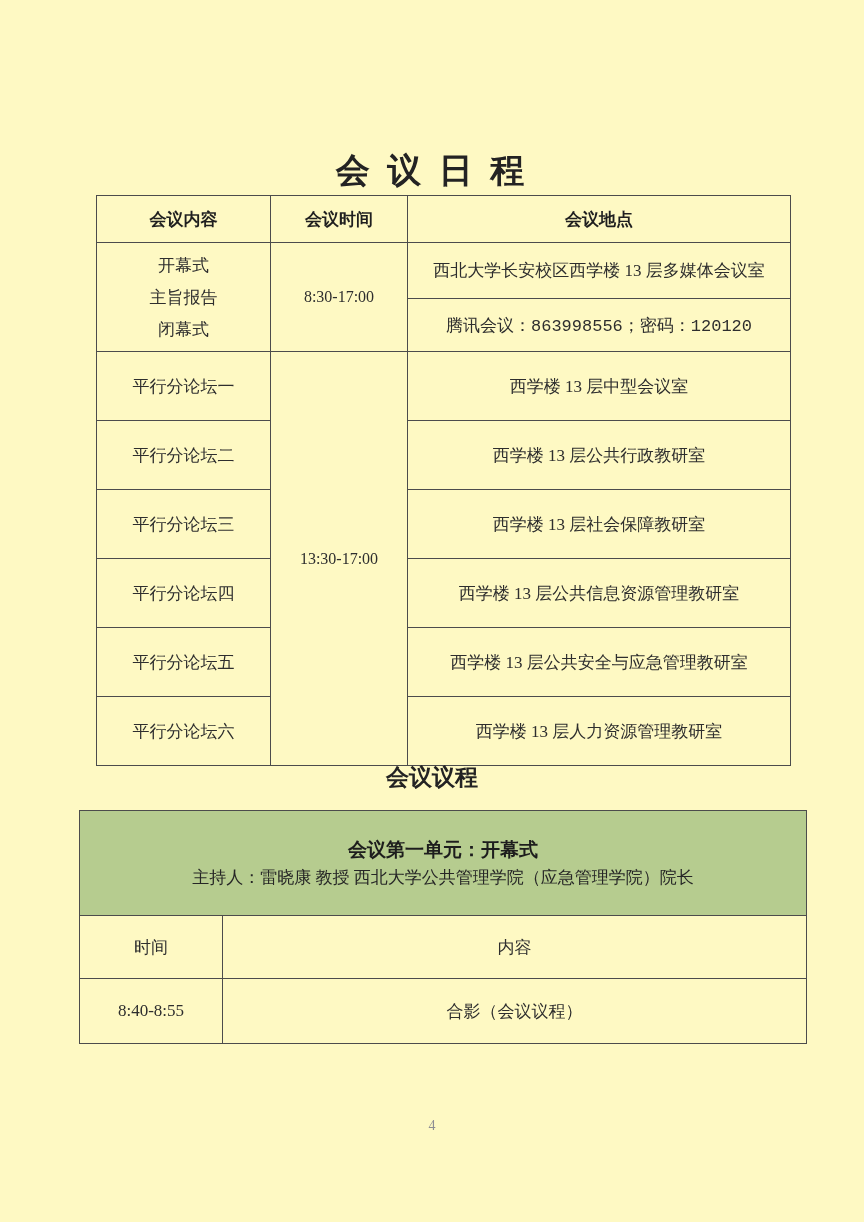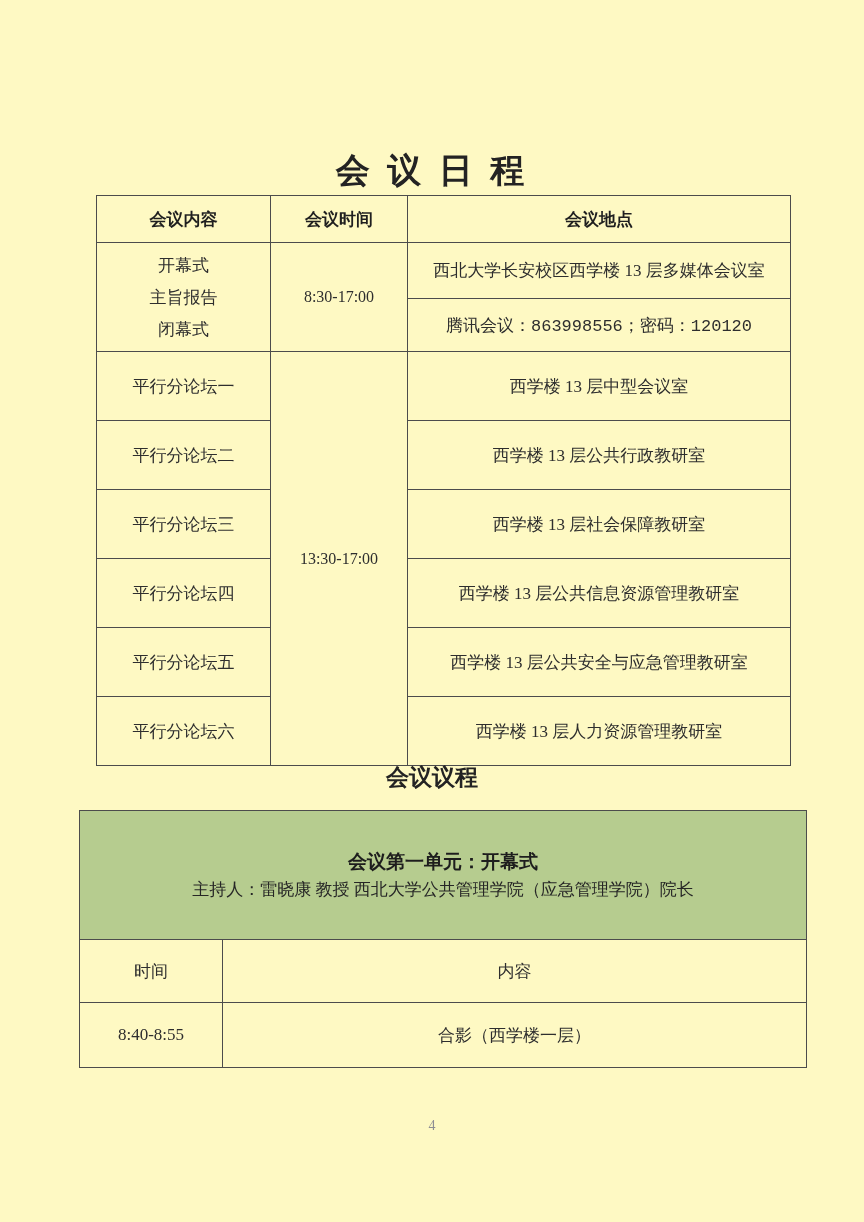--- a/index.html
+++ b/index.html
@@ -70,21 +70,21 @@
   .agenda-table {
     position: absolute;
     left: 79px;
     top: 810px;
     width: 727px;
   }
   .agenda-table .col-time { width: 143px; }
   .agenda-table .col-body { width: 584px; }
   .unit-header-cell {
     height: 88px;
-    padding: 20px 10px;
+    padding: 8px 10px;
   }
   .unit-title { font-size: 19px; font-weight: bold; color: #1d1d1d; line-height: 1.5; }
   .unit-host  { font-size: 17px; color: #262626; line-height: 1.5; }
   .agenda-th { font-weight: normal; height: 58px; }
   .agenda-row td { height: 60px; }
   .page-number {
     position: absolute;
     top: 1118px;
     left: 0;
     width: 100%;
@@ -167,20 +167,20 @@
           <div class="unit-title">会议第一单元：开幕式</div>
           <div class="unit-host">主持人：雷晓康 教授 西北大学公共管理学院（应急管理学院）院长</div>
         </td>
       </tr>
       <tr>
         <td class="agenda-th">时间</td>
         <td class="agenda-th">内容</td>
       </tr>
       <tr class="agenda-row">
         <td>8:40-8:55</td>
-        <td>合影（西学楼一层）</td>
+        <td>合影（会议议程）</td>
       </tr>
     </tbody>
   </table>
 
   <div class="page-number">4</div>
 
 </div>
 
 </body></html>

